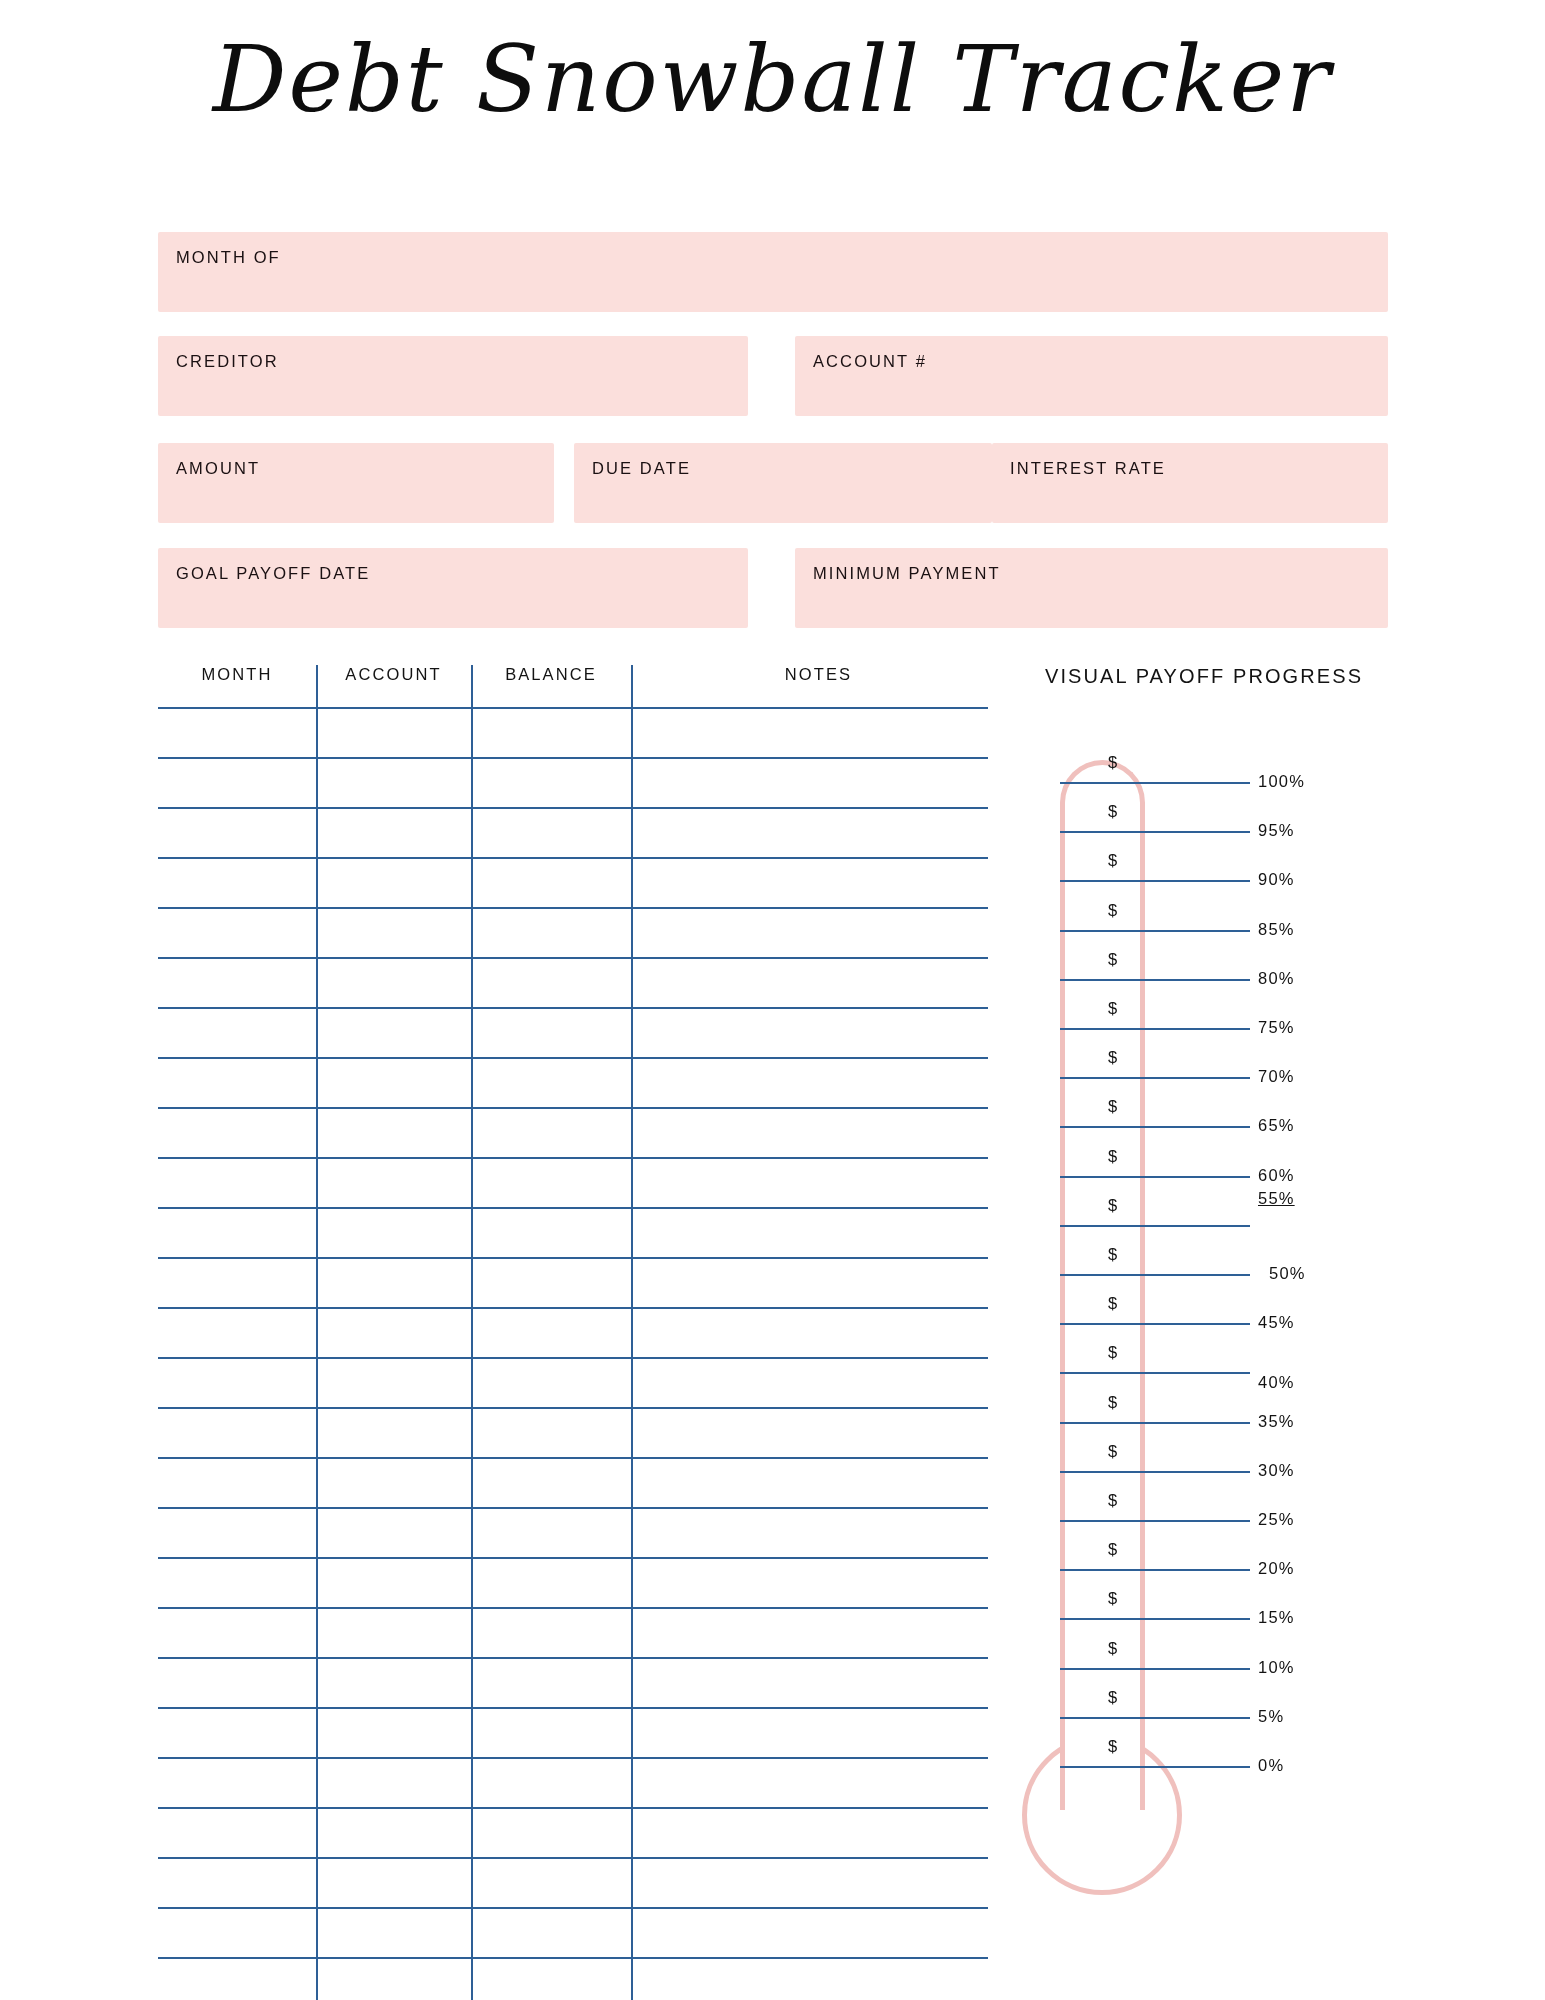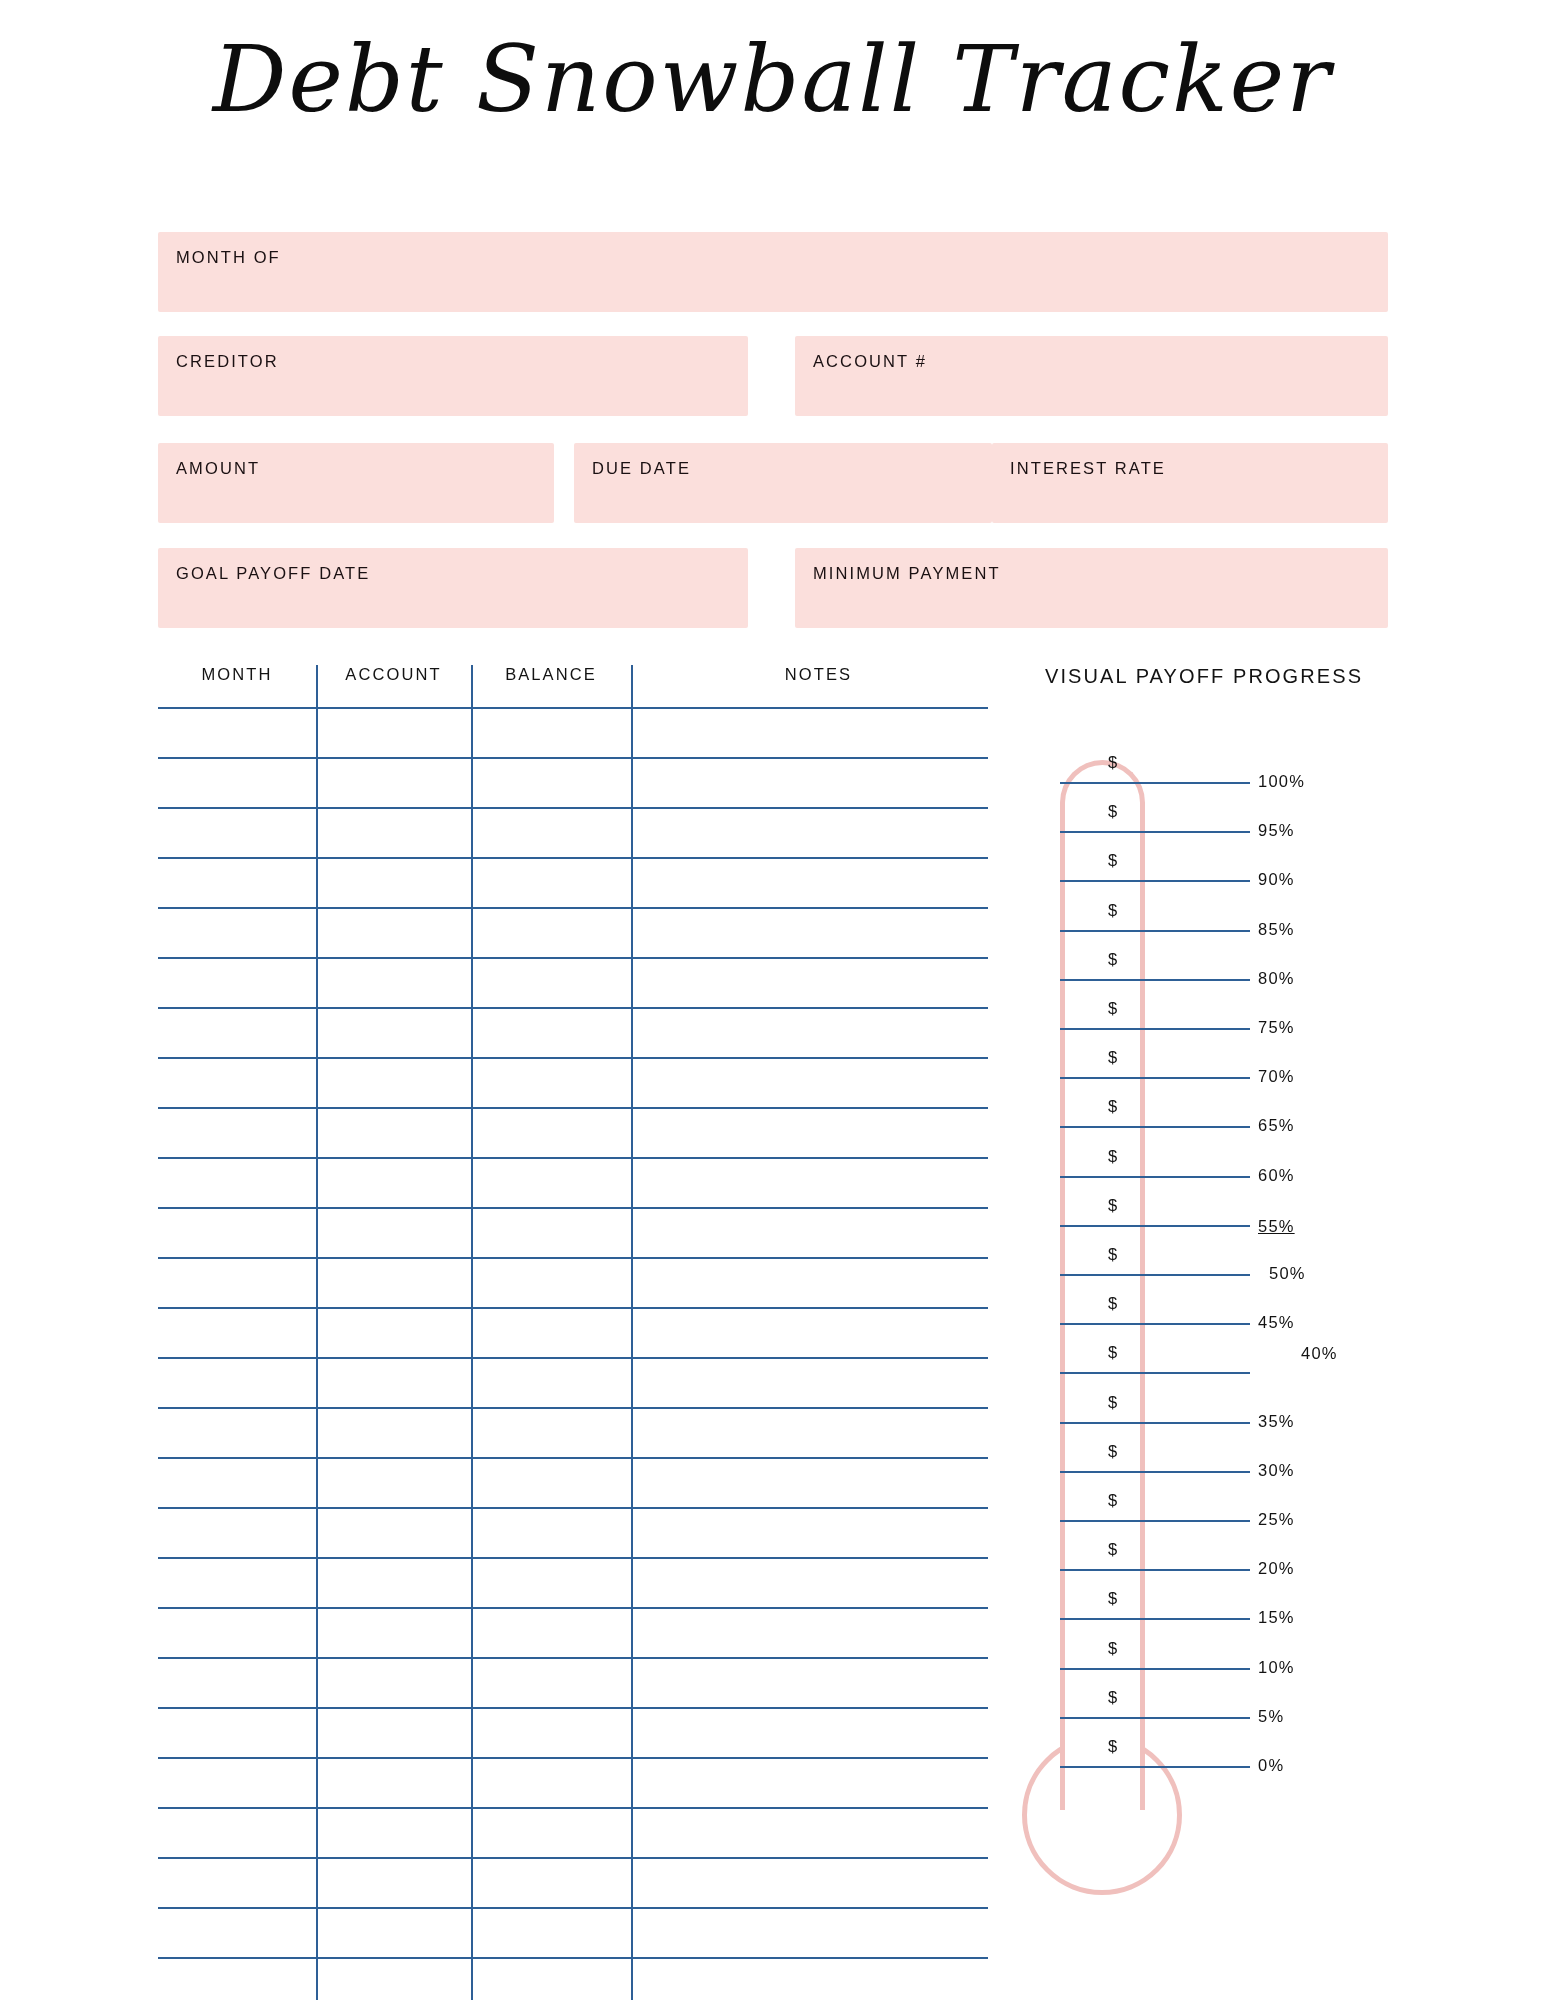--- a/index.html
+++ b/index.html
@@ -259,30 +259,30 @@
       <div class="tick" style="top: 412.2px;"></div>
       <div class="tick-pct" style="top: 402.2px;">70%</div>
       <div class="tick-dollar" style="top: 383.2px;">$</div>
       <div class="tick" style="top: 461.4px;"></div>
       <div class="tick-pct" style="top: 451.4px;">65%</div>
       <div class="tick-dollar" style="top: 432.4px;">$</div>
       <div class="tick" style="top: 510.6px;"></div>
       <div class="tick-pct" style="top: 500.6px;">60%</div>
       <div class="tick-dollar" style="top: 481.6px;">$</div>
       <div class="tick" style="top: 559.8px;"></div>
-      <div class="tick-pct" style="top: 552px; text-decoration: underline;">55%</div>
+      <div class="tick-pct" style="top: 524px; text-decoration: underline;">55%</div>
       <div class="tick-dollar" style="top: 530.8px;">$</div>
       <div class="tick" style="top: 609px;"></div>
       <div class="tick-pct" style="top: 599px; margin-left: 11px;">50%</div>
       <div class="tick-dollar" style="top: 580px;">$</div>
       <div class="tick" style="top: 658.2px;"></div>
       <div class="tick-pct" style="top: 648.2px;">45%</div>
       <div class="tick-dollar" style="top: 629.2px;">$</div>
       <div class="tick" style="top: 707.4px;"></div>
-      <div class="tick-pct" style="top: 679px; margin-left: 43px;">40%</div>
+      <div class="tick-pct" style="top: 708px;">40%</div>
       <div class="tick-dollar" style="top: 678.4px;">$</div>
       <div class="tick" style="top: 756.6px;"></div>
       <div class="tick-pct" style="top: 746.6px;">35%</div>
       <div class="tick-dollar" style="top: 727.6px;">$</div>
       <div class="tick" style="top: 805.8px;"></div>
       <div class="tick-pct" style="top: 795.8px;">30%</div>
       <div class="tick-dollar" style="top: 776.8px;">$</div>
       <div class="tick" style="top: 855px;"></div>
       <div class="tick-pct" style="top: 845px;">25%</div>
       <div class="tick-dollar" style="top: 826px;">$</div>

